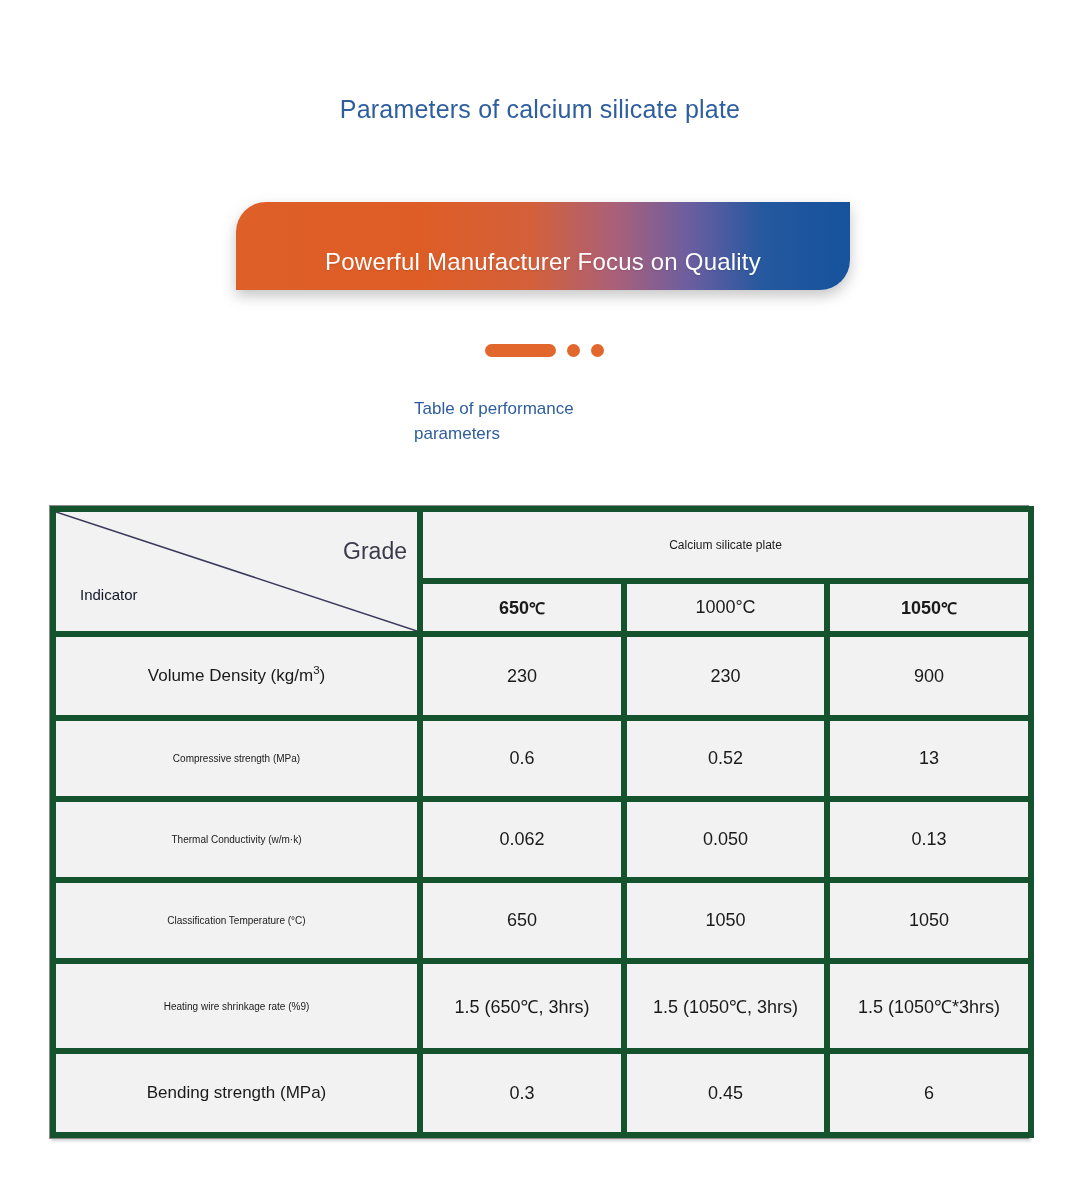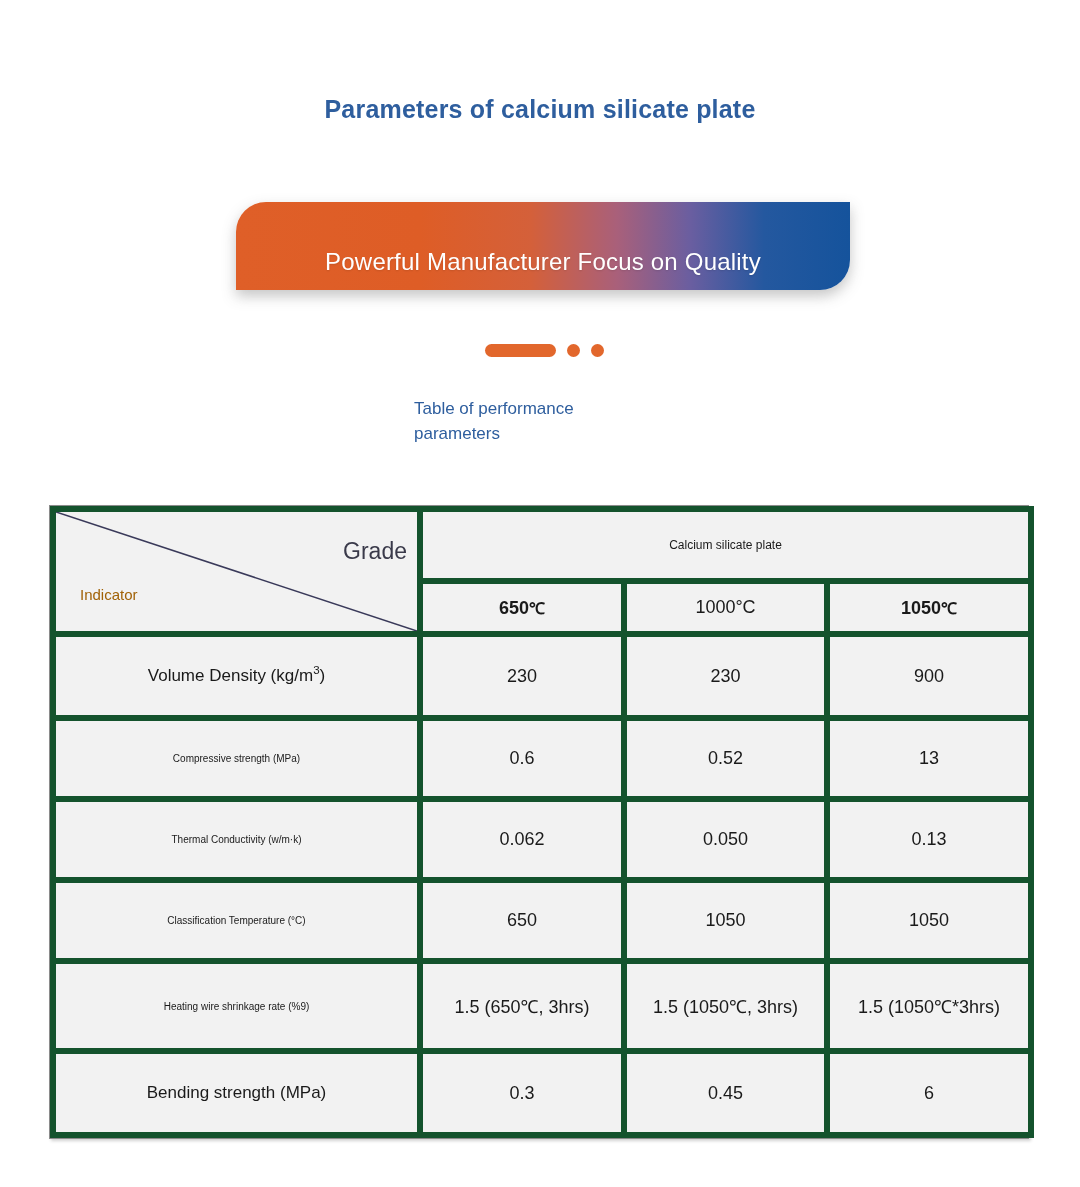--- a/index.html
+++ b/index.html
@@ -23,21 +23,21 @@
   
   .page-title {
     position: absolute;
     left: 0;
     top: 92px;
     width: 1080px;
     text-align: center;
     font-size: 25px;
     color: #2e5e9e;
     letter-spacing: 0.2px;
-    font-weight: 700;
+    font-weight: 400;
     line-height: 34px;
   }
 
   
   .banner-wrap {
     position: absolute;
     left: 236px;
     top: 202px;
     width: 614px;
     height: 88px;
@@ -167,21 +167,21 @@
     top: 26px;
     font-size: 23px;
     color: #3a3a4a;
     font-weight: 400;
   }
   .corner-indicator {
     position: absolute;
     left: 24px;
     bottom: 28px;
     font-size: 15px;
-    color: #a16207;
+    color: #0f172a;
     font-weight: 400;
   }
 
   td.group-head {
     font-size: 12px;
     color: #2b2b3a;
     font-weight: 400;
     height: 72px;
   }
 

